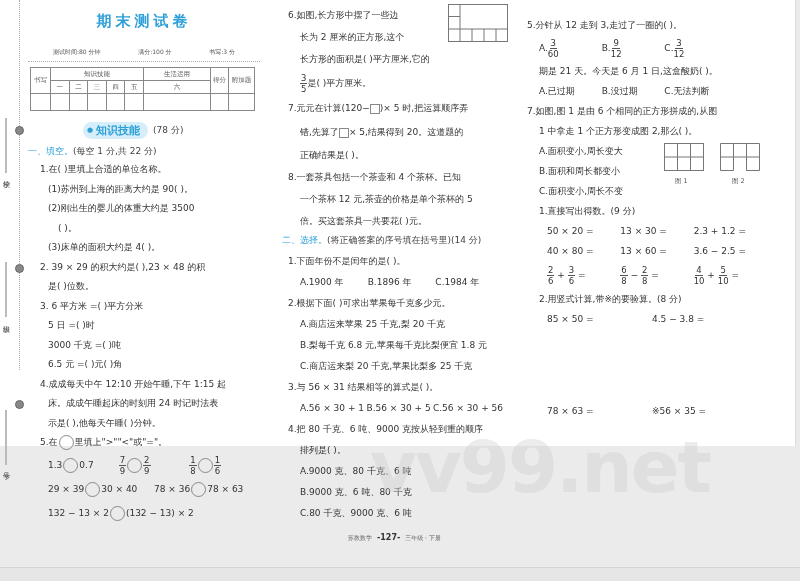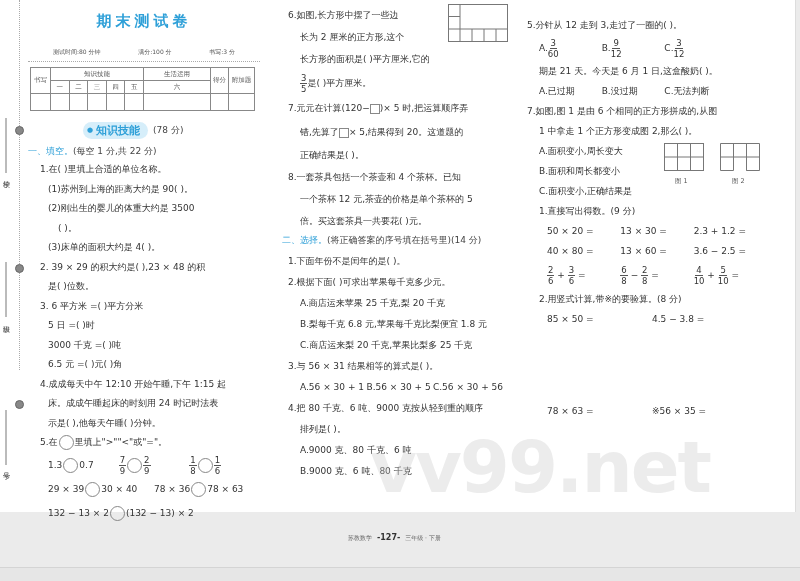--- a/index.html
+++ b/index.html
@@ -1,18 +1,18 @@
 <!DOCTYPE html>
 <html><head>
 <meta charset="utf-8">
 <style>
   * { box-sizing: border-box; margin: 0; padding: 0; }
   html, body { width: 800px; height: 581px; overflow: hidden; background: #ebebeb; }
   body { font-family: "DejaVu Sans", "Liberation Sans", sans-serif; color: #333; font-size: 10px; position: relative; }
-  .page { position: absolute; left: 0; top: 0; width: 796px; height: 512px; background: #fff; border-right: 1px solid #ddd; }
+  .page { position: absolute; left: 0; top: 0; width: 796px; height: 446px; background: #fff; border-right: 1px solid #ddd; }
   .bottom-strip { position: absolute; left: 0; top: 567px; width: 800px; height: 14px; background: #e6e6e6; border-top: 1px solid #d4d4d4; }
 
   
   .binding { position: absolute; left: 0; top: 0; width: 24px; height: 567px; }
   .dotted-line { position: absolute; left: 19px; top: 0; height: 370px; border-left: 1px dotted #aaa; }
   .bind-hole { position: absolute; left: 15px; width: 9px; height: 9px; border-radius: 50%; background: #888; border: 1px solid #666; }
   .bind-bar { position: absolute; left: 5px; width: 2px; background: #bbb; }
   .bind-label { position: absolute; left: 1px; font-size: 7px; color: #555; writing-mode: vertical-rl; }
 
   .col { position: absolute; top: 0; }
@@ -185,34 +185,40 @@
       <span>错,先算了</span><span class="sq"></span><span>× 5,结果得到 20。这道题的</span>
     </div>
     <div class="q ind1" style="line-height:22px">正确结果是(        )。</div>
     <div class="q" style="line-height:22px">8.一套茶具包括一个茶壶和 4 个茶杯。已知</div>
     <div class="q ind1" style="line-height:22px">一个茶杯 12 元,茶壶的价格是单个茶杯的 5</div>
     <div class="q ind1" style="line-height:22px">倍。买这套茶具一共要花(        )元。</div>
     <div class="sec-head" style="margin-left:-6px;margin-top:2px">
       <span class="hl">二、选择。</span><span>(将正确答案的序号填在括号里)(14 分)</span>
     </div>
     <div class="q" style="line-height:21px;margin-top:4px">1.下面年份不是闰年的是(        )。</div>
+    <div class="q ind1 row3" style="line-height:21px">
+      <span>A.1900 年</span>
+      <span>B.1896 年</span>
+      <span>C.1984 年</span>
+    </div>
     <div class="q" style="line-height:21px">2.根据下面(        )可求出苹果每千克多少元。</div>
     <div class="q ind1" style="line-height:21px">A.商店运来苹果 25 千克,梨 20 千克</div>
     <div class="q ind1" style="line-height:21px">B.梨每千克 6.8 元,苹果每千克比梨便宜 1.8 元</div>
     <div class="q ind1" style="line-height:21px">C.商店运来梨 20 千克,苹果比梨多 25 千克</div>
     <div class="q" style="line-height:21px">3.与 56 × 31 结果相等的算式是(        )。</div>
     <div class="q ind1 row3" style="line-height:21px">
       <span>A.56 × 30 + 1</span>
       <span>B.56 × 30 + 5</span>
       <span>C.56 × 30 + 56</span>
     </div>
     <div class="q" style="line-height:21px">4.把 80 千克、6 吨、9000 克按从轻到重的顺序</div>
     <div class="q ind1" style="line-height:21px">排列是(        )。</div>
     <div class="q ind1" style="line-height:21px">A.9000 克、80 千克、6 吨</div>
     <div class="q ind1" style="line-height:21px">B.9000 克、6 吨、80 千克</div>
+    <div class="q ind1" style="line-height:21px">C.80 千克、9000 克、6 吨</div>
   </div>
 
   <div class="col col3" style="padding-top:16px">
     <div class="q" style="line-height:19px">5.分针从 12 走到 3,走过了一圈的(        )。</div>
     <div class="q ind1 row3" style="line-height:26px;width:200px">
       <span><span>A.</span><span class="frac">
             <span class="n">3</span>
             <span>60</span>
           </span></span>
       <span><span>B.</span><span class="frac">
@@ -228,21 +234,21 @@
     <div class="q ind1 row3" style="line-height:20px;width:200px">
       <span>A.已过期</span>
       <span>B.没过期</span>
       <span>C.无法判断</span>
     </div>
     <div class="q" style="line-height:20px">7.如图,图 1 是由 6 个相同的正方形拼成的,从图</div>
     <div class="q ind1" style="line-height:20px">1 中拿走 1 个正方形变成图 2,那么(        )。</div>
     <div style="position:relative;height:60px">
       <div class="q ind1" style="line-height:20px">A.面积变小,周长变大</div>
       <div class="q ind1" style="line-height:20px">B.面积和周长都变小</div>
-      <div class="q ind1" style="line-height:20px">C.面积变小,正确结果是</div>
+      <div class="q ind1" style="line-height:20px">C.面积变小,周长不变</div>
       <svg style="position:absolute;left:137px;top:2px" width="40" height="28">
         <rect x="0.5" y="0.5" width="39" height="27" fill="none" stroke="#777"></rect>
         <line x1="13.5" y1="0" x2="13.5" y2="28" stroke="#777"></line>
         <line x1="26.5" y1="0" x2="26.5" y2="28" stroke="#777"></line>
         <line x1="0" y1="14" x2="40" y2="14" stroke="#777"></line>
       </svg>
       <svg style="position:absolute;left:193px;top:2px" width="40" height="28">
         <path d="M0.5 0.5 H39.5 V27.5 H26.5 V14 H13.5 V27.5 H0.5 Z" fill="none" stroke="#777"></path>
         <line x1="13.5" y1="0" x2="13.5" y2="14" stroke="#777"></line>
         <line x1="26.5" y1="0" x2="26.5" y2="27.5" stroke="#777"></line>

